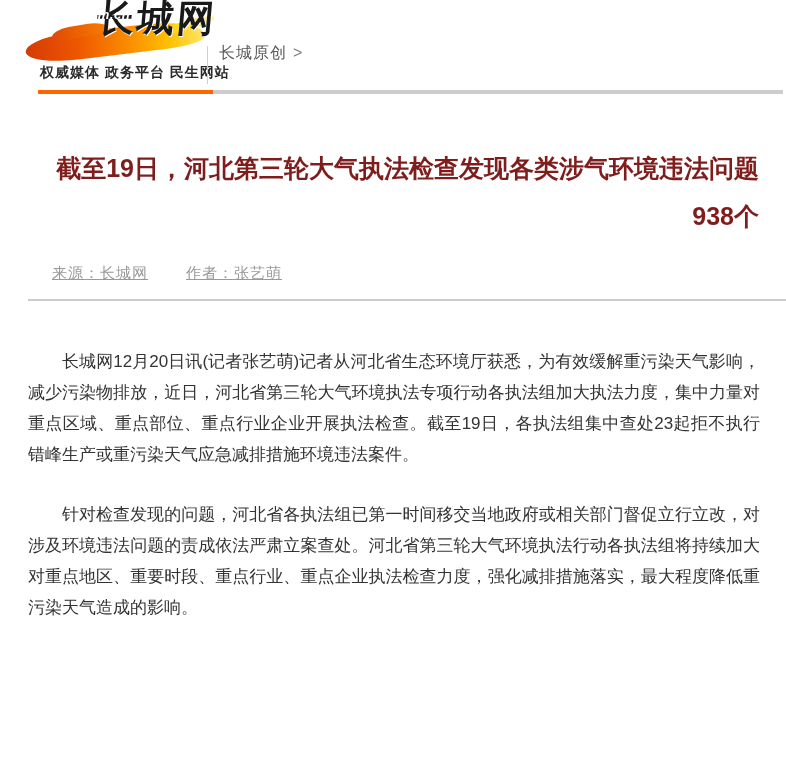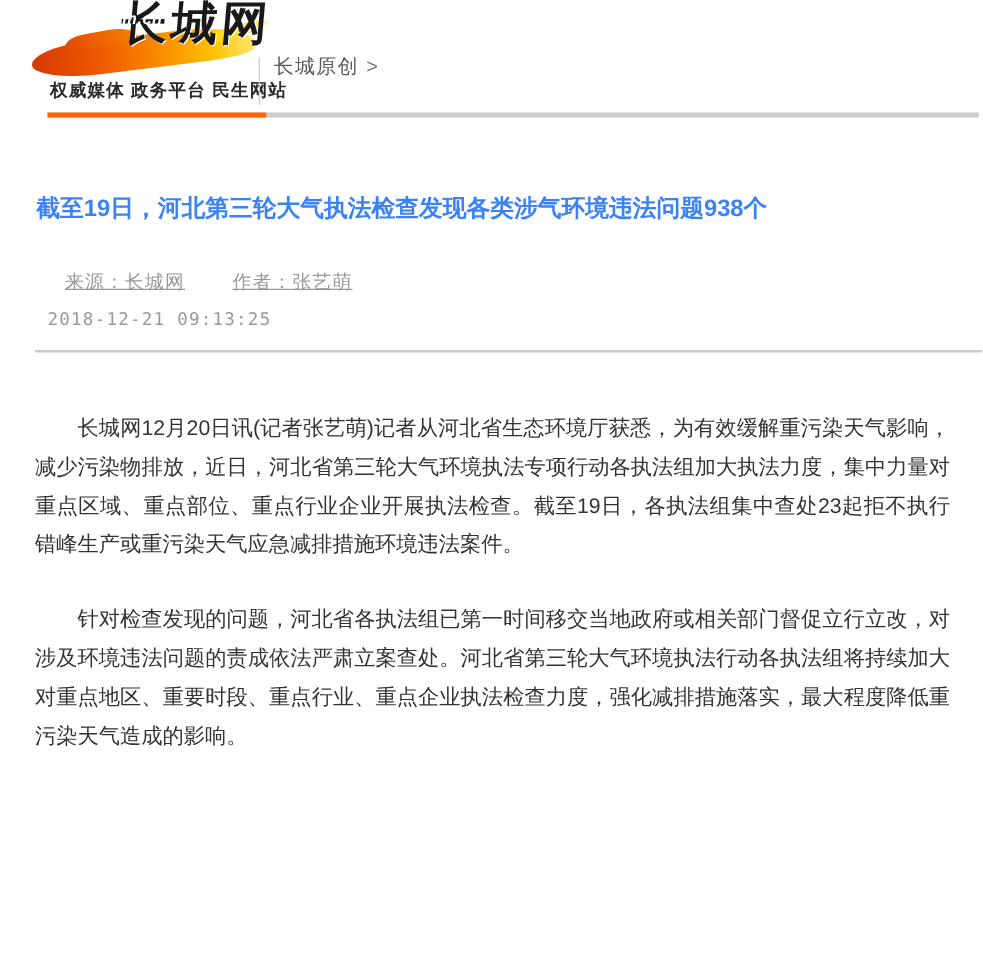--- a/index.html
+++ b/index.html
@@ -69,22 +69,22 @@
     position: relative; margin: 0 3px 0 38px; height: 4px; background: #cccccc;
   }
   .rule-accent .rule-orange {
     position: absolute; left: 0; top: 0; height: 4px; width: 175px;
   }
 
   
   main { padding: 0 26px 0 28px; }
   h1.article-title {
     max-width: 730px; margin: 50px auto 0;
-    text-align: left;
-    font-size: 19px; line-height: 48px; font-weight: bold; color: #3b82f6;
+    text-align: right;
+    font-size: 25px; line-height: 48px; font-weight: bold; color: #7f1d1d;
   }
   .meta {
     margin: 24px 0 0 24px;
     font-size: 15px; color: #999999; letter-spacing: 1px; text-decoration: underline;
   }
   .meta .gap { display: inline-block; width: 38px; }
   .publish-date {
     margin: 13px 0 0 10px;
     font-size: 14px; color: #999999;
     font-family: "DejaVu Sans Mono", monospace;
@@ -120,21 +120,20 @@
     <div class="rule-orange" style="background: rgb(255, 102, 0);"></div>
   </div>
 
   <main>
     <h1 class="article-title">截至19日，河北第三轮大气执法检查发现各类涉气环境违法问题938个</h1>
 
     <div class="meta">
       <span>来源：</span><span>长城网</span><span class="gap"></span><span>作者：</span><span>张艺萌</span>
     </div>
 
-    <div class="publish-date">2018-12-21 09:13:25</div>
 
     <div class="rule-gray"></div>
 
     <article>
       <p>长城网12月20日讯(记者张艺萌)记者从河北省生态环境厅获悉，为有效缓解重污染天气影响，减少污染物排放，近日，河北省第三轮大气环境执法专项行动各执法组加大执法力度，集中力量对重点区域、重点部位、重点行业企业开展执法检查。截至19日，各执法组集中查处23起拒不执行错峰生产或重污染天气应急减排措施环境违法案件。</p>
       <p>针对检查发现的问题，河北省各执法组已第一时间移交当地政府或相关部门督促立行立改，对涉及环境违法问题的责成依法严肃立案查处。河北省第三轮大气环境执法行动各执法组将持续加大对重点地区、重要时段、重点行业、重点企业执法检查力度，强化减排措施落实，最大程度降低重污染天气造成的影响。</p>
     </article>
   </main>
 
 </div>

